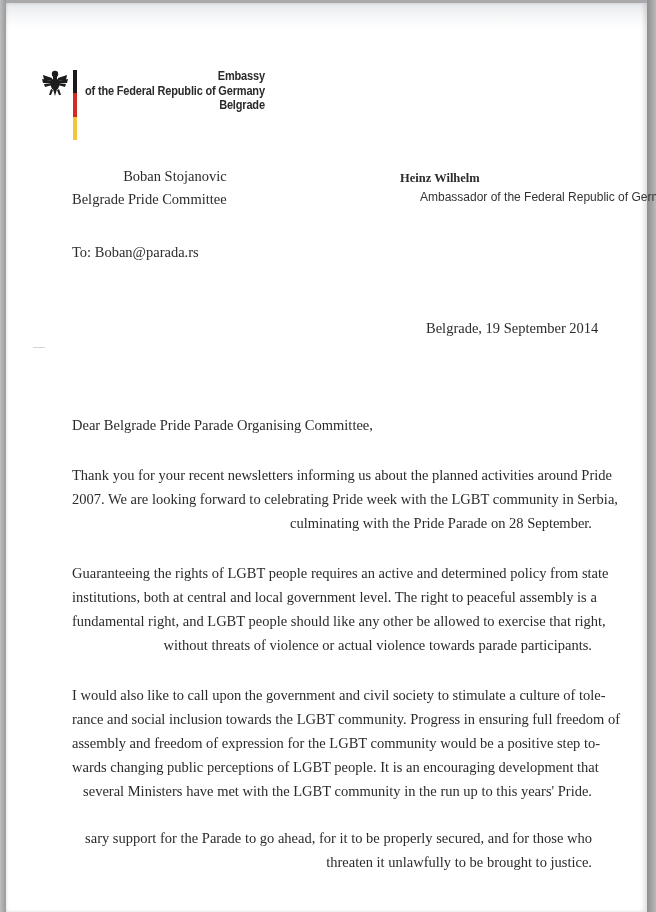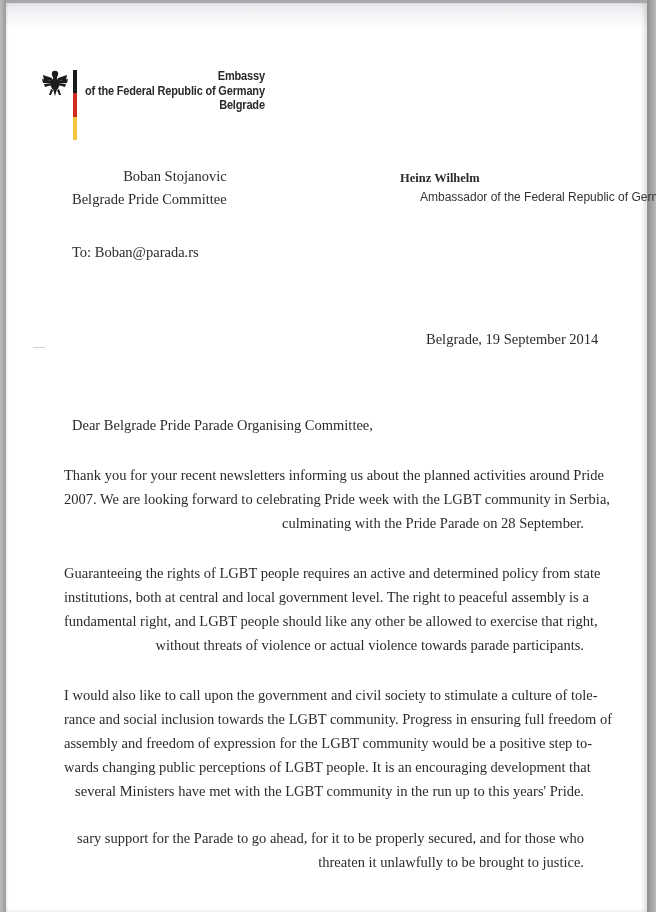--- a/index.html
+++ b/index.html
@@ -52,26 +52,26 @@
     .to-line { position: absolute; left: 66px; top: 241px; font-size: 14.5px; white-space: nowrap; }
 
     .sender-name {
       position: absolute; left: 394px; top: 168px;
       font-size: 12.5px; font-weight: bold; white-space: nowrap;
     }
     .sender-title {
       position: absolute; left: 394px; top: 187px;
       font-size: 12px; white-space: nowrap; color: #333; margin-left: 20px;
     }
-    .date-line { position: absolute; left: 420px; top: 328px; font-size: 14.5px; white-space: nowrap; }
+    .date-line { position: absolute; left: 420px; top: 317px; font-size: 14.5px; white-space: nowrap; }
     .margin-mark { position: absolute; left: 27px; top: 344px; width: 12px; height: 1px; background: #d4d4d4; }
 
     .salutation { position: absolute; left: 66px; top: 414px; font-size: 14.5px; white-space: nowrap; }
     .para {
-      position: absolute; left: 58px; width: 520px;
+      position: absolute; left: 66px; width: 520px;
       font-size: 14.5px; line-height: 24px;
     }
     .para div { white-space: nowrap; }
     #p1 { top: 460px; }
     #p2 { top: 558px; }
     #p3 { top: 680px; }
     #p4 { top: 823px; }
   </style>
 </head>
 <body>

